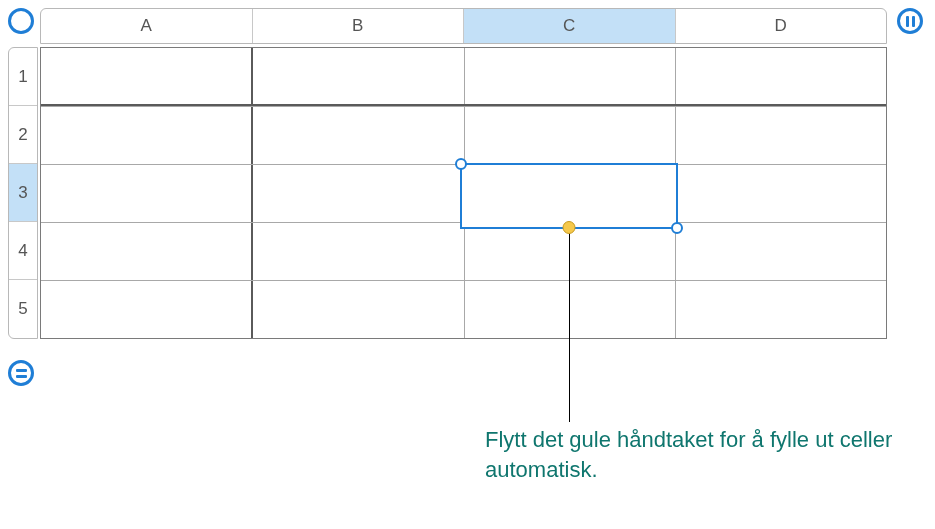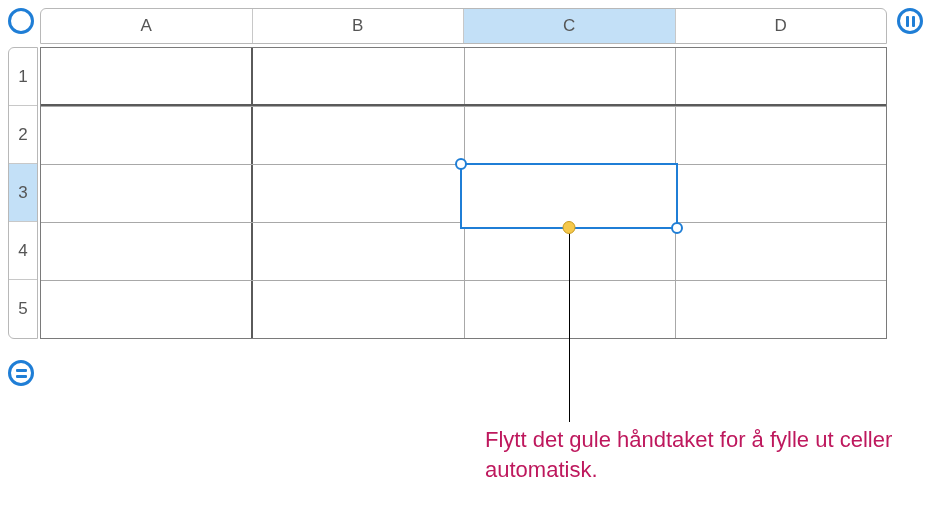--- a/index.html
+++ b/index.html
@@ -178,21 +178,21 @@
       top: 232px;
       width: 1px;
       height: 190px;
       background: #000;
     }
     .callout {
       position: absolute;
       top: 425px;
       left: 485px;
       font-size: 22px;
-      color: #be185d;
+      color: #0f766e;
       line-height: 1.35;
     }
   </style>
 </head>
 <body>
 
 <div class="corner-circle"></div>
 <div class="right-handle"></div>
 <div class="bottom-handle"></div>
 

